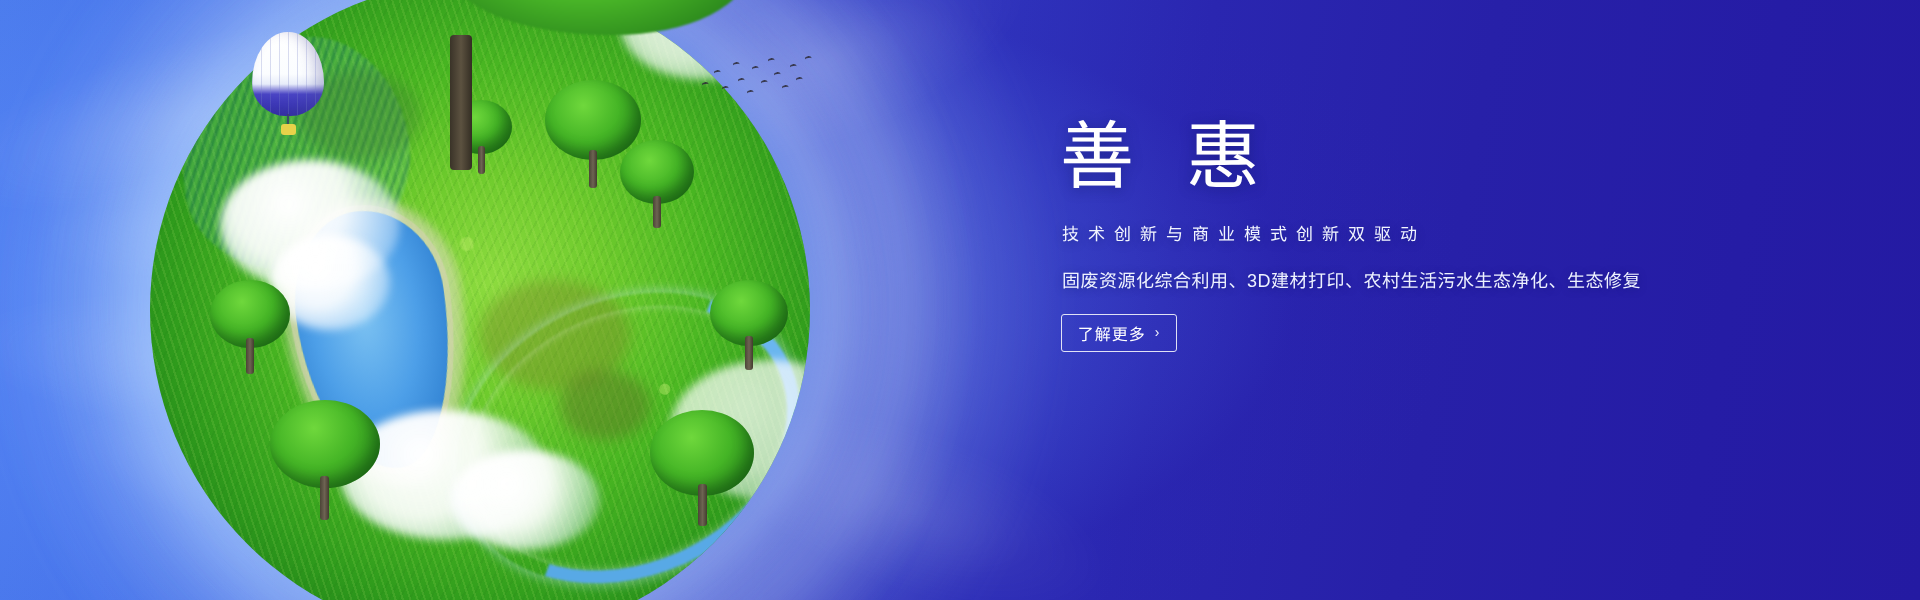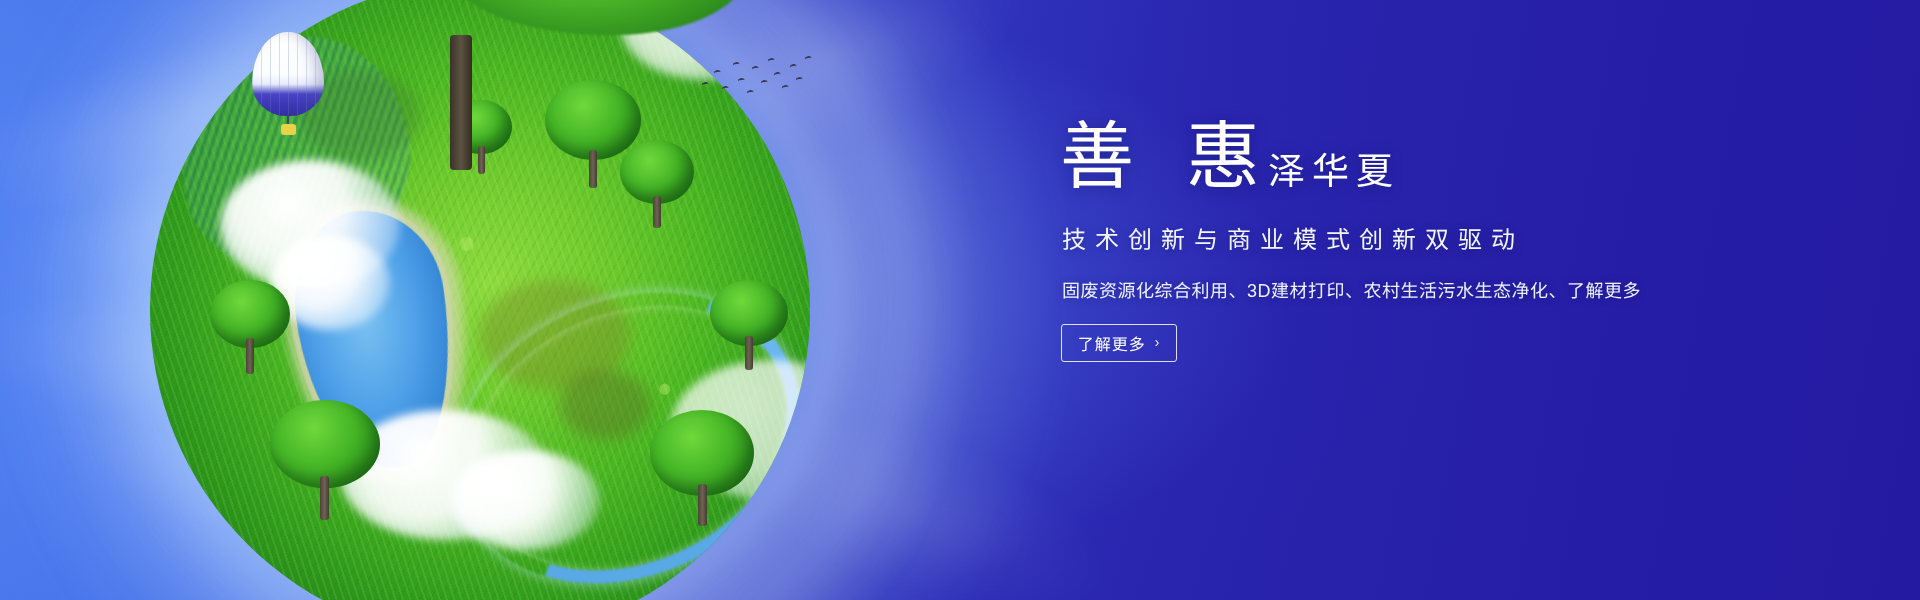--- a/index.html
+++ b/index.html
@@ -168,21 +168,21 @@
     font-family:"Liberation Serif","DejaVu Serif",serif;
     text-shadow:0 2px 14px rgba(10,20,90,0.45);
     margin-left:5px;
   }
   .hl-big{font-size:74px;line-height:1;font-weight:400;letter-spacing:0px;}
   .hl-small{font-size:37px;line-height:1;font-weight:400;letter-spacing:7px;padding-bottom:4px;margin-left:8px;}
   .hl-gap{width:52px;}
 
   .subtitle{
     margin-top:26px;margin-left:7px;
-    font-size:24px;letter-spacing:9px;font-weight:400;
+    font-size:17px;letter-spacing:9px;font-weight:400;
     color:#f2f5ff;
     text-shadow:0 2px 10px rgba(10,20,90,0.40);
   }
   .desc{
     margin-top:21px;margin-left:7px;
     font-size:18px;letter-spacing:0.5px;font-weight:400;
     color:#eef2ff;
     text-shadow:0 1px 8px rgba(10,20,90,0.40);
   }
 
@@ -296,26 +296,25 @@
     <div class="bird" style="left:96px;top:25px;"></div>
     <div class="bird" style="left:105px;top:4px;"></div>
   </div>
 
   <div class="copy">
 
     <div class="headline">
       <span class="hl-big">善</span>
       <span class="hl-gap"></span>
       <span class="hl-big">惠</span>
-      <span class="hl-small">泽华夏</span>
     </div>
 
     <div class="subtitle">技术创新与商业模式创新双驱动</div>
 
-    <div class="desc">固废资源化综合利用、3D建材打印、农村生活污水生态净化、了解更多</div>
+    <div class="desc">固废资源化综合利用、3D建材打印、农村生活污水生态净化、生态修复</div>
 
     <button class="cta">
       <span>了解更多</span>
       <span class="chev">›</span>
     </button>
 
   </div>
 </div>
 
 </body></html>

